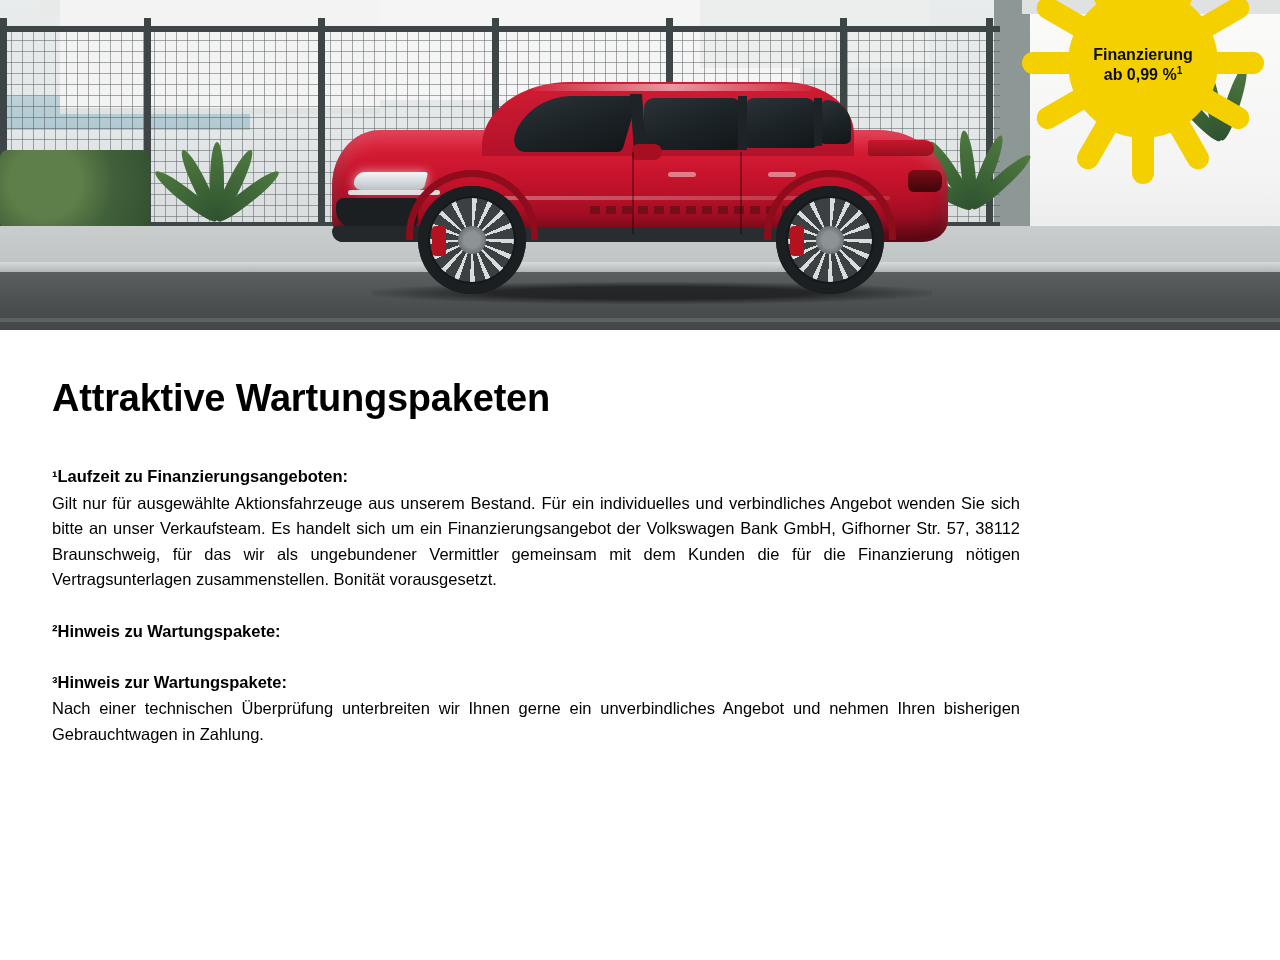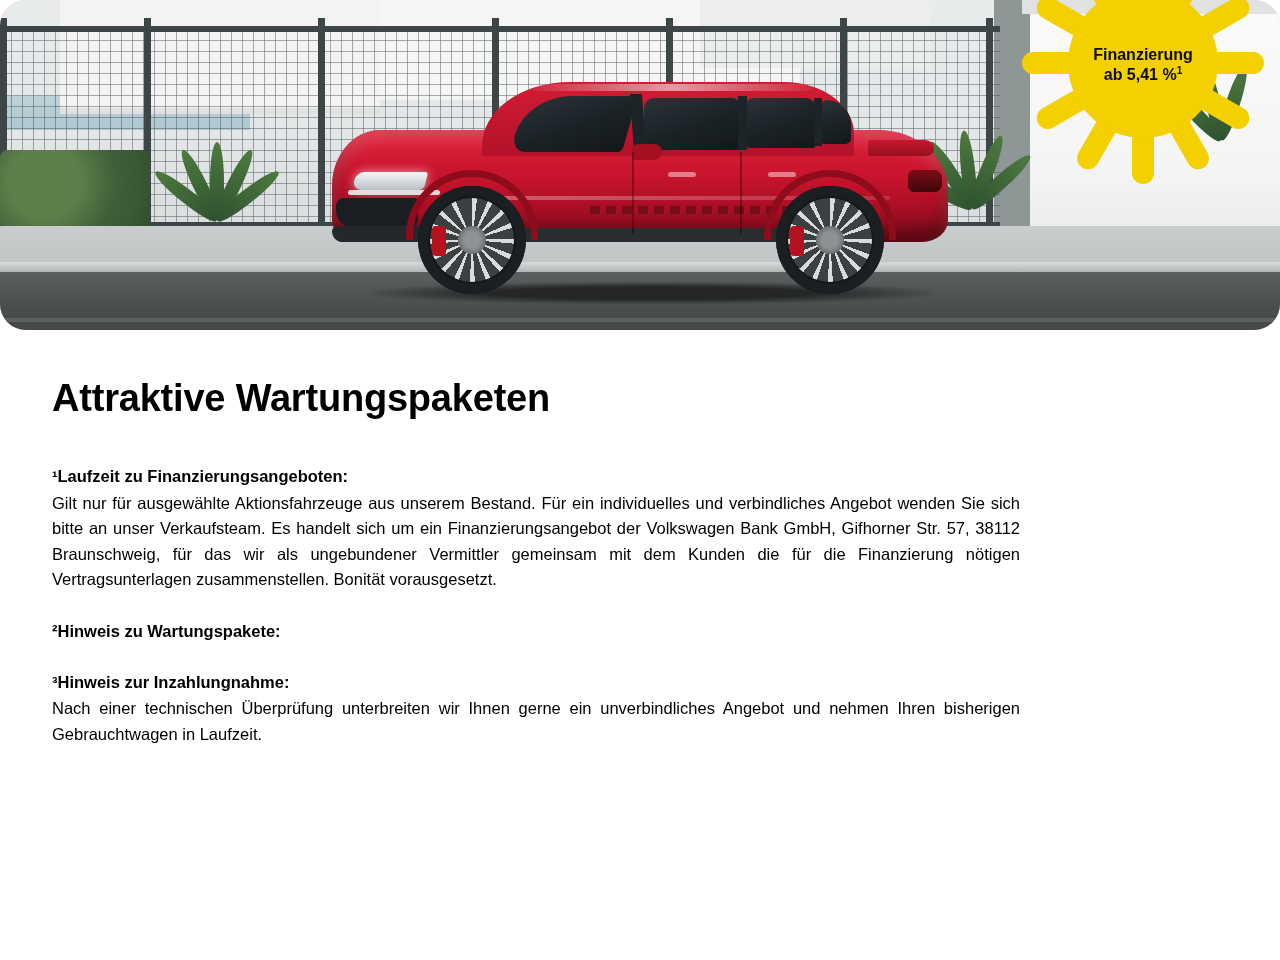--- a/index.html
+++ b/index.html
@@ -16,21 +16,20 @@
     overflow: hidden;
   }
 
   
   .hero {
     position: relative;
     width: 1280px;
     height: 330px;
     overflow: hidden;
     background: #f9a8d4;
-    border-radius: 26px;
   }
 
   
   .hero-sky {
     position: absolute; inset: 0;
     background:
       linear-gradient(180deg, #e9eced 0%, #e3e7e8 38%, #dfe3e4 52%, #dcdfe0 60%, #d8dcdd 100%);
   }
   
   .hero-sea {
@@ -511,34 +510,34 @@
     <span class="sun-ray" style="transform:rotate(150deg) translateY(-62px)"></span>
     <span class="sun-ray" style="transform:rotate(180deg) translateY(-62px)"></span>
     <span class="sun-ray" style="transform:rotate(210deg) translateY(-62px)"></span>
     <span class="sun-ray" style="transform:rotate(240deg) translateY(-62px)"></span>
     <span class="sun-ray" style="transform:rotate(270deg) translateY(-62px)"></span>
     <span class="sun-ray" style="transform:rotate(300deg) translateY(-62px)"></span>
     <span class="sun-ray" style="transform:rotate(330deg) translateY(-62px)"></span>
     <span class="sun-core"></span>
     <span class="sun-text">
       <span>Finanzierung</span><br>
-      <span>ab 5,41 %</span><sup>1</sup>
+      <span>ab 0,99 %</span><sup>1</sup>
     </span>
   </div>
 </div>
 
 <div class="content">
   <h1>Attraktive Wartungspaketen</h1>
 
   <div class="note-block">
     <p class="note-title"><span>¹</span><span>Laufzeit zu Finanzierungsangeboten:</span></p>
     <p class="note-body">Gilt nur für ausgewählte Aktionsfahrzeuge aus unserem Bestand. Für ein individuelles und verbindliches Angebot wenden Sie sich bitte an unser Verkaufsteam. Es handelt sich um ein Finanzierungsangebot der Volkswagen Bank GmbH, Gifhorner Str. 57, 38112 Braunschweig, für das wir als ungebundener Vermittler gemeinsam mit dem Kunden die für die Finanzierung nötigen Vertragsunterlagen zusammenstellen. Bonität vorausgesetzt.</p>
   </div>
 
   <div class="note-block">
     <p class="note-title"><span>²</span><span>Hinweis zu Wartungspakete:</span></p>
   </div>
 
   <div class="note-block">
-    <p class="note-title"><span>³</span><span>Hinweis zur Inzahlungnahme:</span></p>
-    <p class="note-body">Nach einer technischen Überprüfung unterbreiten wir Ihnen gerne ein unverbindliches Angebot und nehmen Ihren bisherigen Gebrauchtwagen in Laufzeit.</p>
+    <p class="note-title"><span>³</span><span>Hinweis zur Wartungspakete:</span></p>
+    <p class="note-body">Nach einer technischen Überprüfung unterbreiten wir Ihnen gerne ein unverbindliches Angebot und nehmen Ihren bisherigen Gebrauchtwagen in Zahlung.</p>
   </div>
 </div>
 
 </body></html>

